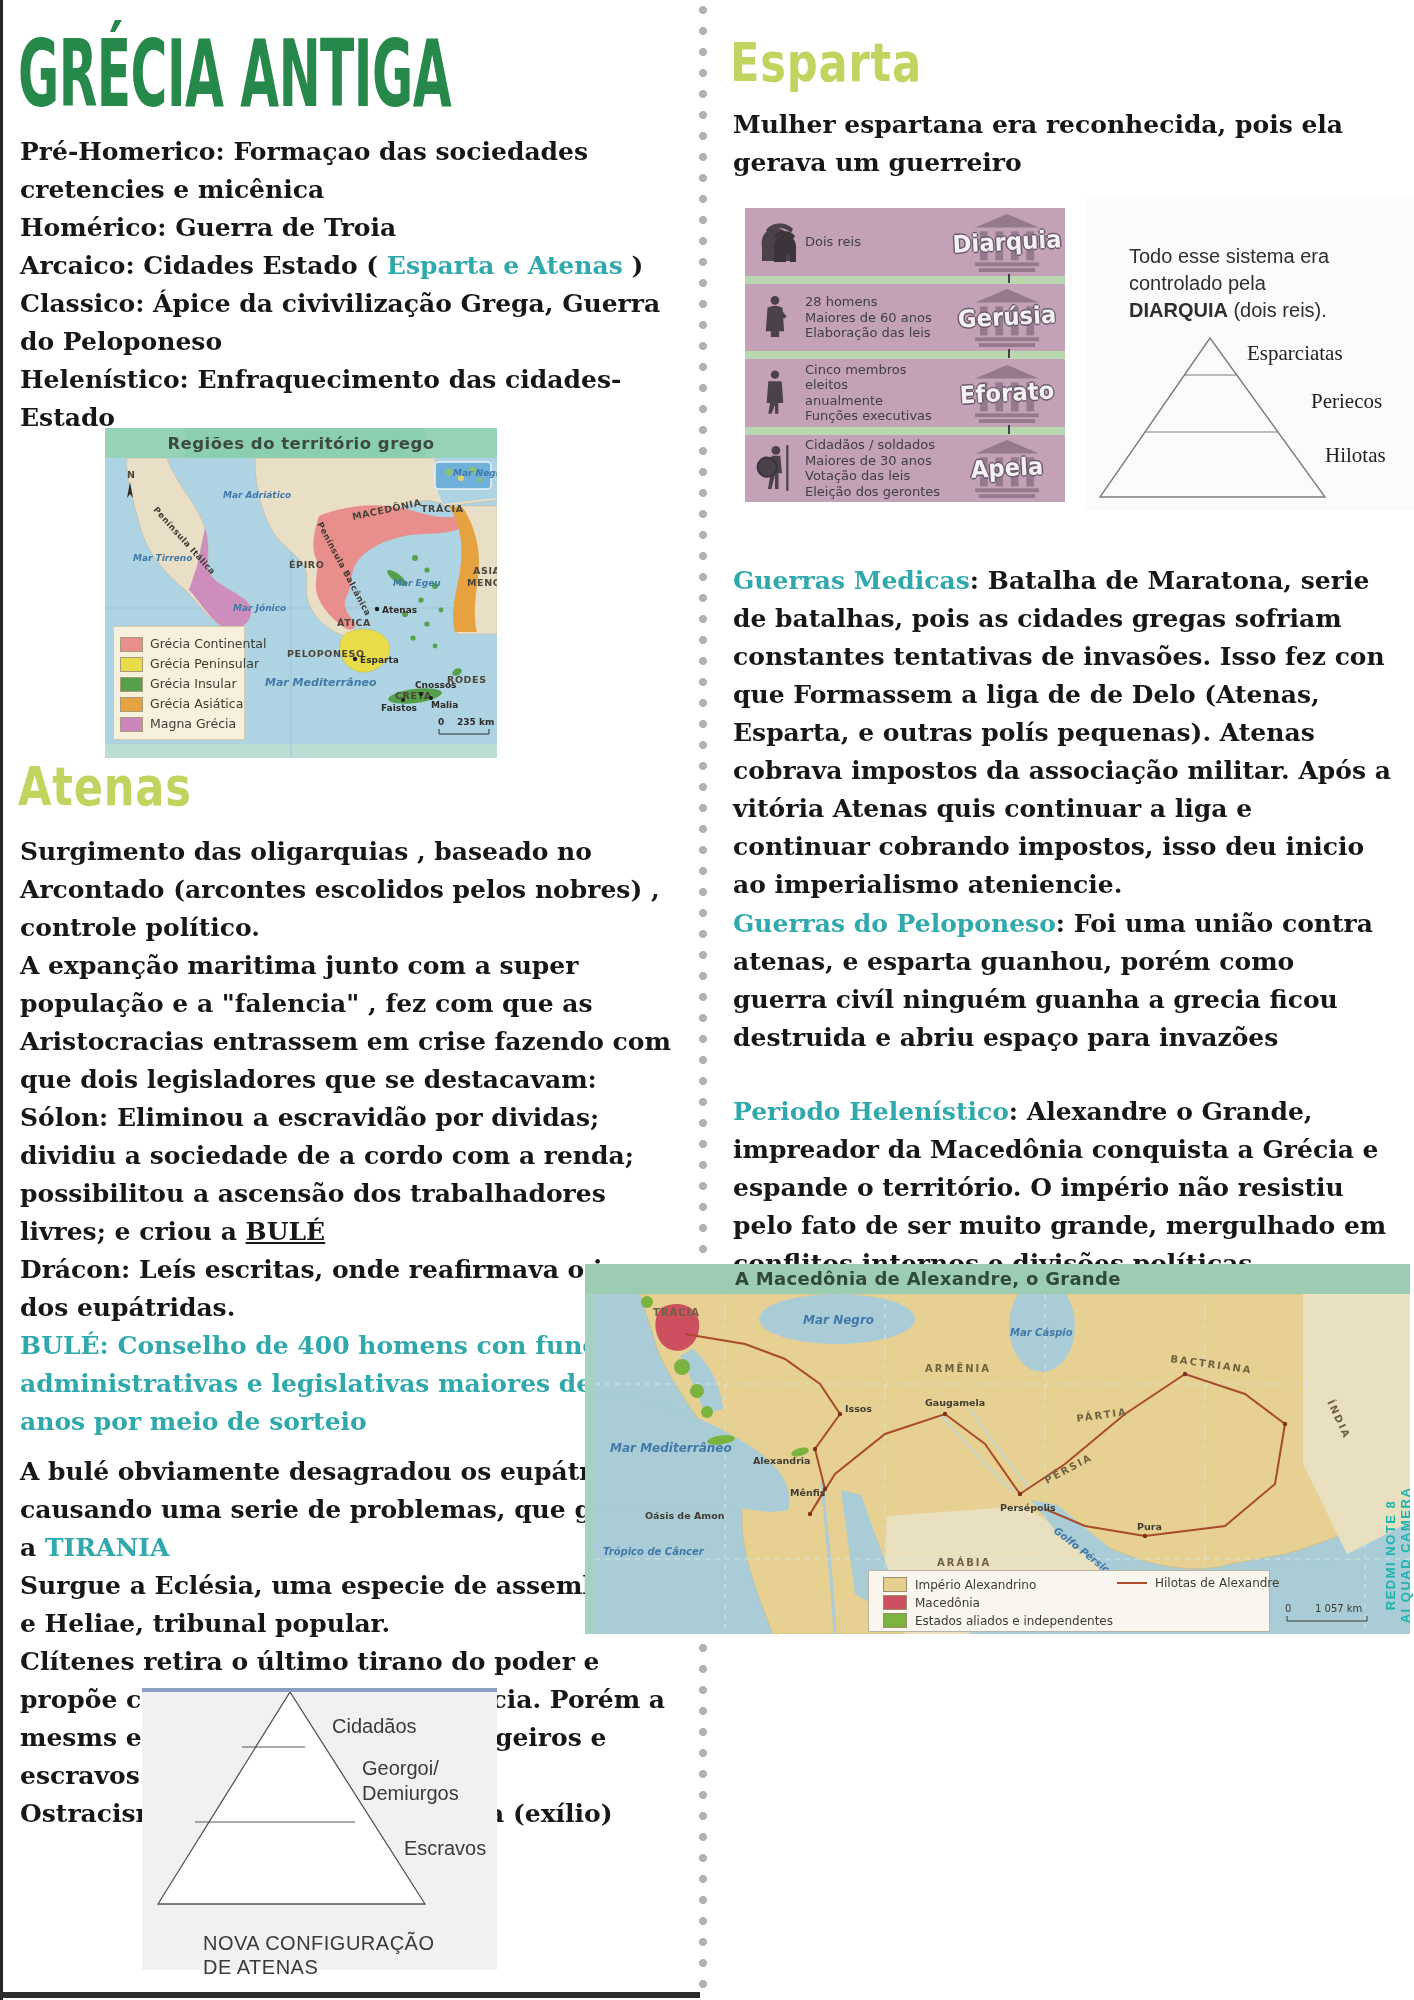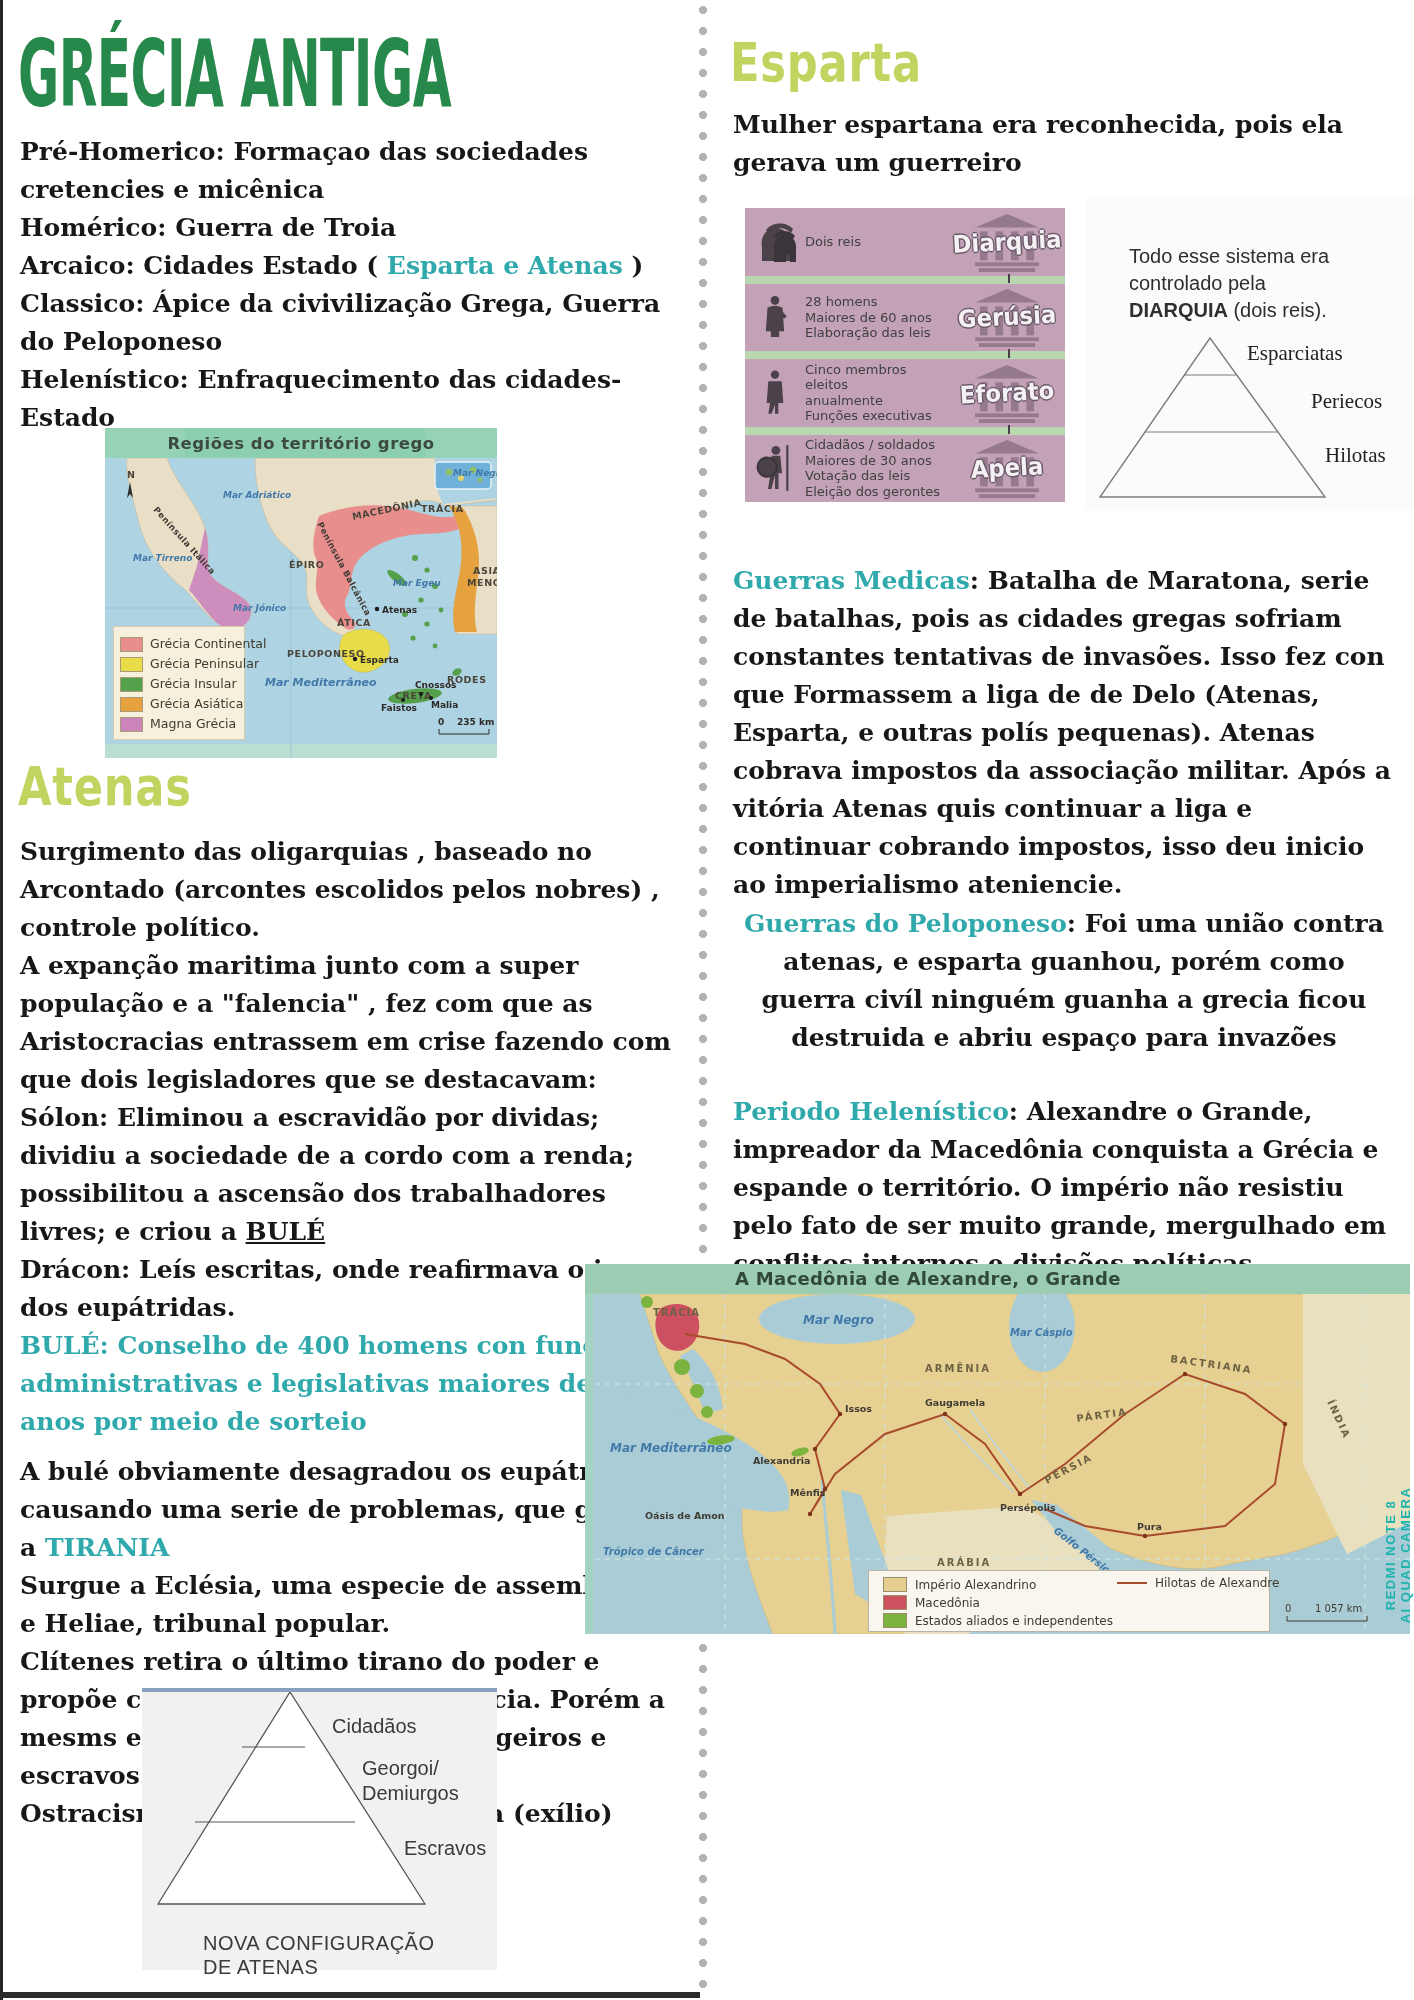--- a/index.html
+++ b/index.html
@@ -363,21 +363,21 @@
       <line x1="60" y1="235" x2="193" y2="235" stro="" ke="#7d7d7d" stroke="#7d7d7d" stroke-width="1.1"></line>
     </svg>
     <span class="dc-label" style="left:162px;top:144px;">Esparciatas</span>
     <span class="dc-label" style="left:208px;top:192px;margin-left:18px;">Periecos</span>
     <span class="dc-label" style="left:240px;top:246px;">Hilotas</span>
   </div>
 
   <div class="abs body rsec" style="top:562px;">
     <p><span class="teal">Guerras Medicas</span><span>: </span><span>Batalha de Maratona, serie de batalhas, pois as cidades gregas sofriam constantes tentativas de invasões. Isso fez con que Formassem a liga de de Delo (Atenas, Esparta, e outras polís pequenas). Atenas cobrava impostos da associação militar. Após a vitória Atenas quis continuar a liga e continuar cobrando impostos, isso deu inicio ao imperialismo ateniencie.</span></p>
   </div>
-  <div class="abs body rsec" style="top:905px;text-align:center;">
+  <div class="abs body rsec" style="top:905px;">
     <p><span class="teal">Guerras do Peloponeso</span><span>: </span><span>Foi uma união contra atenas, e esparta guanhou, porém como guerra civíl ninguém guanha a grecia ficou destruida e abriu espaço para invazões</span></p>
   </div>
   <div class="abs body rsec" style="top:1093px;">
     <p><span class="teal">Periodo Helenístico</span><span>: </span><span>Alexandre o Grande, impreador da Macedônia conquista a Grécia e espande o território. O império não resistiu pelo fato de ser muito grande, mergulhado em conflitos internos e divisões políticas.</span></p>
   </div>
 
   <div class="abs map2">
     <svg width="825" height="370" viewBox="0 0 825 370">
       <rect width="825" height="370" fill="#a9ccd7"></rect>
 

